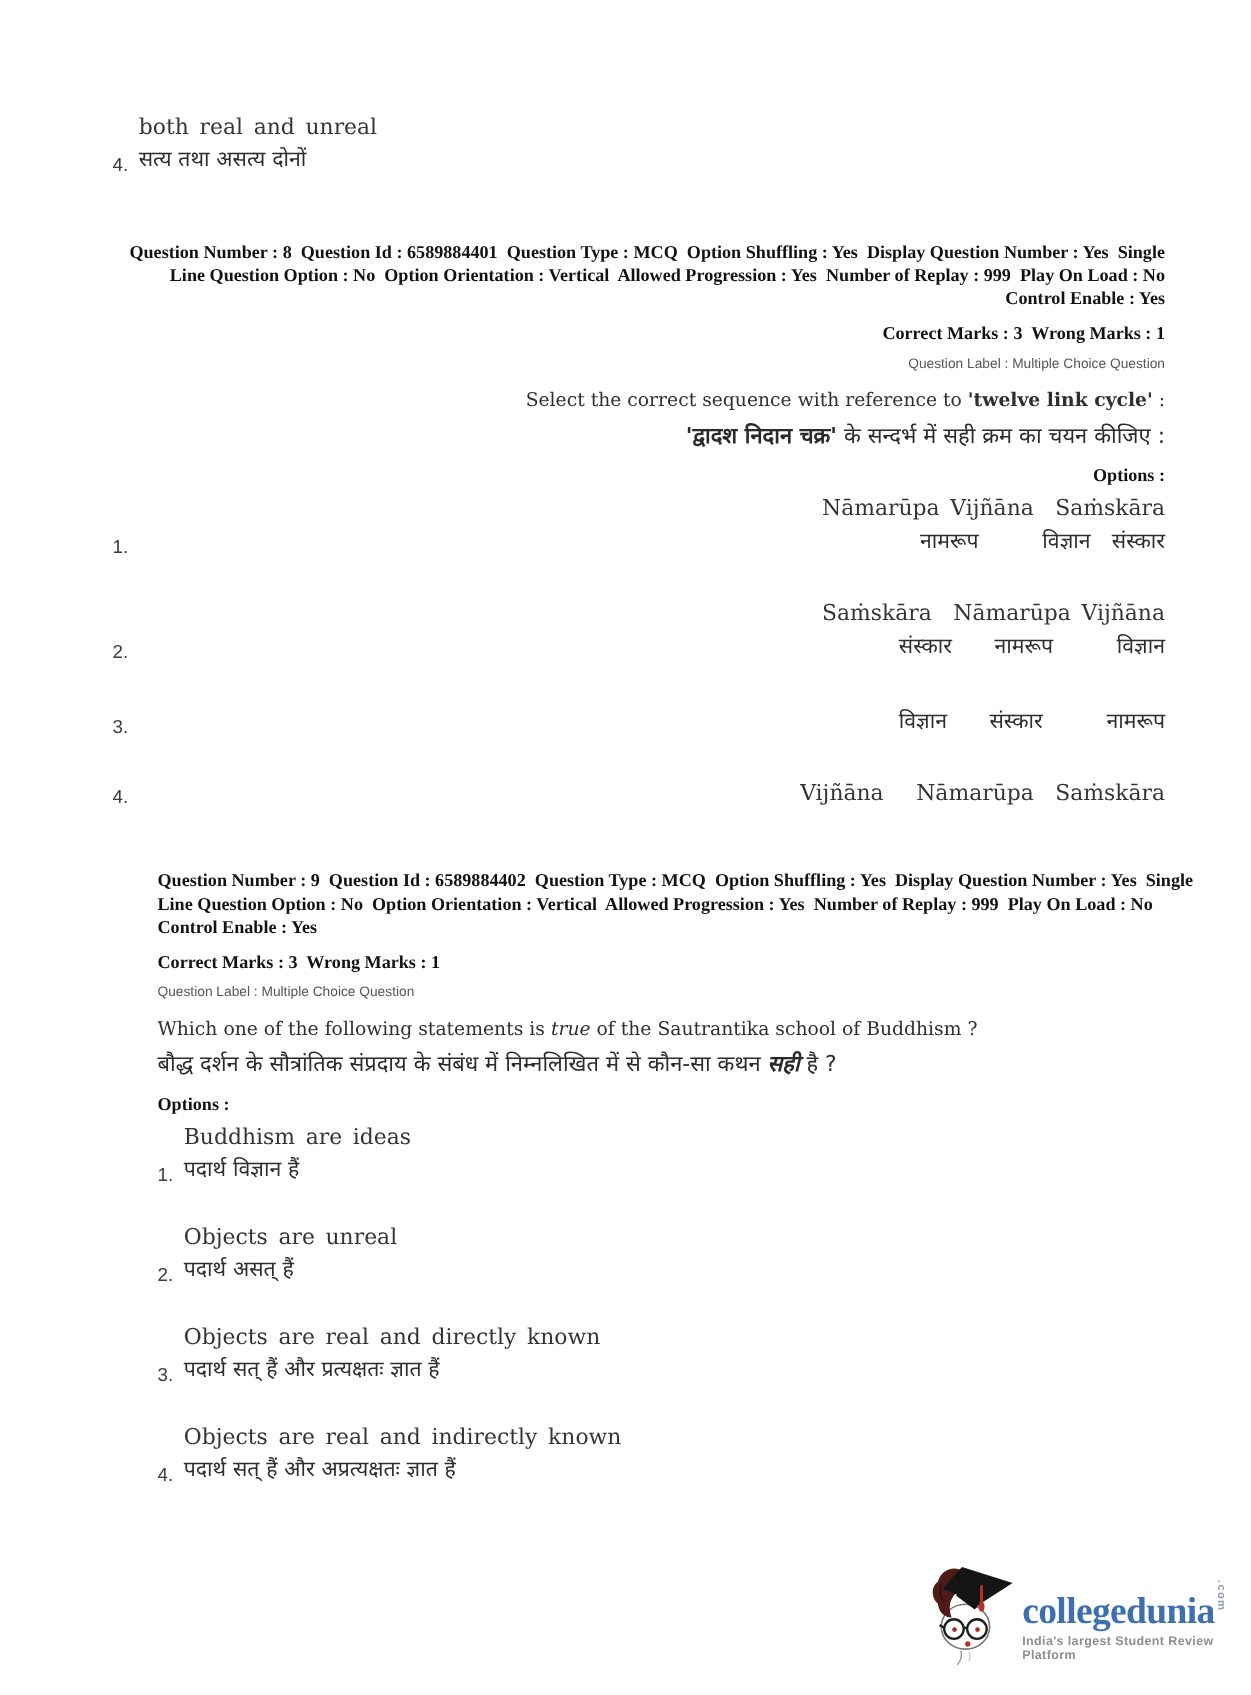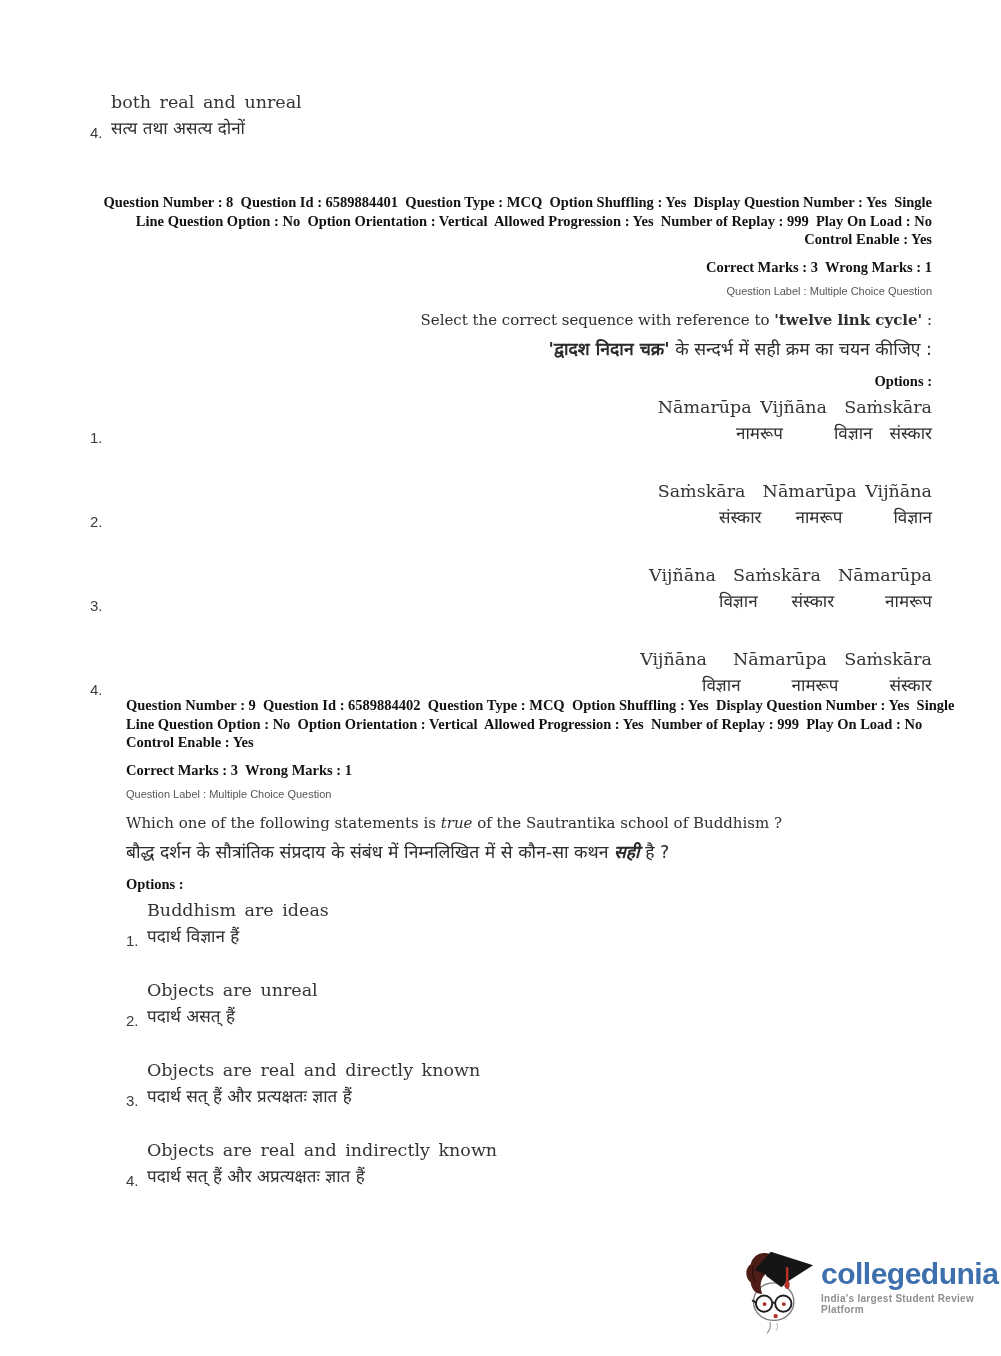--- a/index.html
+++ b/index.html
@@ -33,22 +33,22 @@
   .opt-num{position:absolute;left:0;bottom:1px;
            font-family:"Liberation Sans",sans-serif;font-size:15px;color:#3d3d3d;}
   .opt-en{font-size:17.5px;color:#343434;line-height:24px;white-space:pre-wrap;word-spacing:3px;}
   .opt-hi{font-size:17px;color:#2e2e2e;line-height:28px;white-space:pre-wrap;
           font-family:"DejaVu Sans",sans-serif;}
 
   
   .logo{position:absolute;left:742px;top:1244px;display:flex;align-items:flex-start;}
   .logo-text{margin-left:4px;padding-top:14px;}
   .brand-row{display:flex;align-items:flex-start;}
-  .brand{font-family:Liberation Sans, sans-serif;font-weight:bold;
-         font-size:30px;line-height:32px;color:#3e70ae;letter-spacing:-0.5px;}
+  .brand{font-family:Liberation Serif, serif;font-weight:bold;
+         font-size:30px;line-height:32px;color:#3e70ae;letter-spacing:-0.5px;margin-top:15px;}
   .tld{writing-mode:vertical-rl;font-family:"Liberation Sans",sans-serif;font-weight:bold;
        font-size:9px;color:#8d9cb0;letter-spacing:1px;margin-left:1px;padding-top:6px;}
   .tagline{margin-top:3px;font-family:"Liberation Sans",sans-serif;font-weight:bold;
            font-size:10px;color:#8e8e8e;letter-spacing:0.3px;}
 </style>
 </head>
 <body>
 
 <div class="page">
 
@@ -71,27 +71,25 @@
         <div class="opt-en">Nāmarūpa Vijñāna  Saṁskāra</div>
         <div class="opt-hi">नामरूप   विज्ञान संस्कार</div>
       </div>
       <div class="option">
         <span class="opt-num">2.</span>
         <div class="opt-en">Saṁskāra  Nāmarūpa Vijñāna</div>
         <div class="opt-hi">संस्कार  नामरूप   विज्ञान</div>
       </div>
       <div class="option">
         <span class="opt-num">3.</span>
-        <div class="opt-en">Vijñāna  Saṁskāra  Nāmarūpa</div>
         <div class="opt-hi">विज्ञान  संस्कार   नामरूप</div>
       </div>
       <div class="option">
         <span class="opt-num">4.</span>
         <div class="opt-en">Vijñāna  Nāmarūpa  Saṁskāra</div>
-        <div class="opt-hi">विज्ञान   नामरूप   संस्कार</div>
       </div>
     </div>
   </section>
 
   <section class="q q9">
     <p class="meta">Question Number : 9  Question Id : 6589884402  Question Type : MCQ  Option Shuffling : Yes  Display Question Number : Yes  Single Line Question Option : No  Option Orientation : Vertical  Allowed Progression : Yes  Number of Replay : 999  Play On Load : No  Control Enable : Yes</p>
     <p class="meta marks">Correct Marks : 3  Wrong Marks : 1</p>
     <p class="qlabel">Question Label : Multiple Choice Question</p>
     <p class="qtext"><span>Which one of the following statements is </span><i>true</i><span> of the Sautrantika school of Buddhism ?</span></p>
     <p class="qtext-hi"><span>बौद्ध दर्शन के सौत्रांतिक संप्रदाय के संबंध में निम्नलिखित में से कौन-सा कथन </span><span class="bi">सही</span><span> है ?</span></p>

